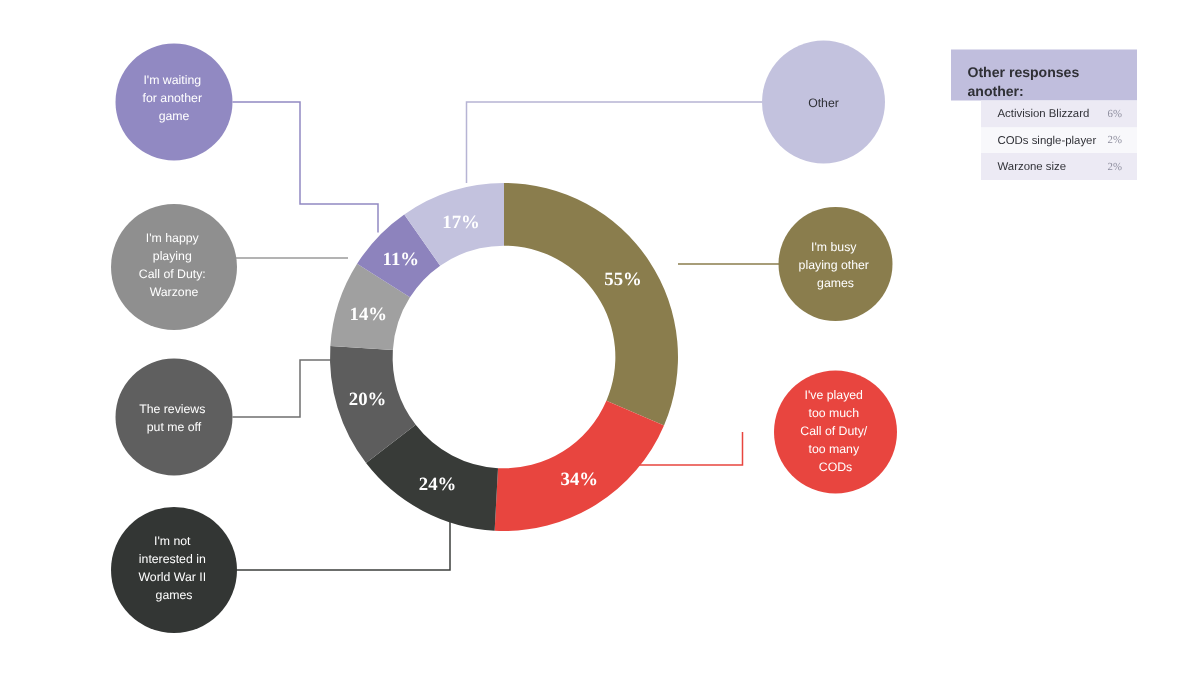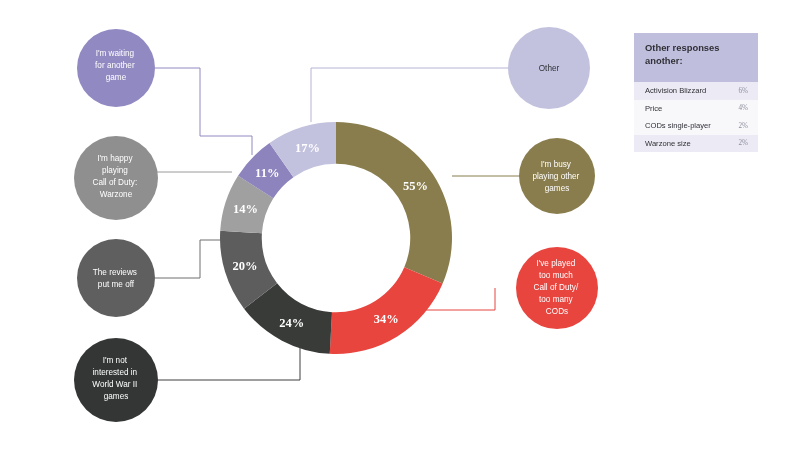--- a/index.html
+++ b/index.html
@@ -32,32 +32,33 @@
     position:absolute;
     left:634px;top:33px;
     width:124px;
   }
   #other-head{
     background:#c0bedd;
     color:#2f3036;
     font-size:9.4px;
     font-weight:bold;
     line-height:12.5px;
-    padding:9px 10px 15px 11px;
+    padding:9px 10px 0 11px;
     box-sizing:border-box;
   }
   .other-row{
     display:flex;
     align-items:center;
     justify-content:space-between;
     padding:0 10px 0 11px;
     height:17.5px;
     box-sizing:border-box;
     font-size:7.6px;
     color:#2f3036;
+    margin-left:20px;
   }
   .other-row.alt{background:#eceaf4;}
   .other-row.plain{background:#f8f8fb;}
   .other-row .val{
     color:#8e8e9e;
     font-size:7.2px;
     font-family:"Liberation Serif",serif;
   }
 </style>
 </head>
@@ -177,24 +178,20 @@
     <div id="other-head">
       <div>Other responses</div>
       <div>another:</div>
     </div>
 
     <div class="other-row alt">
       <span>Activision Blizzard</span>
       <span class="val">6%</span>
     </div>
     <div class="other-row plain">
-      <span>Price</span>
-      <span class="val">4%</span>
-    </div>
-    <div class="other-row plain">
       <span>CODs single-player</span>
       <span class="val">2%</span>
     </div>
     <div class="other-row alt">
       <span>Warzone size</span>
       <span class="val">2%</span>
     </div>
   </div>
 
 </div>

